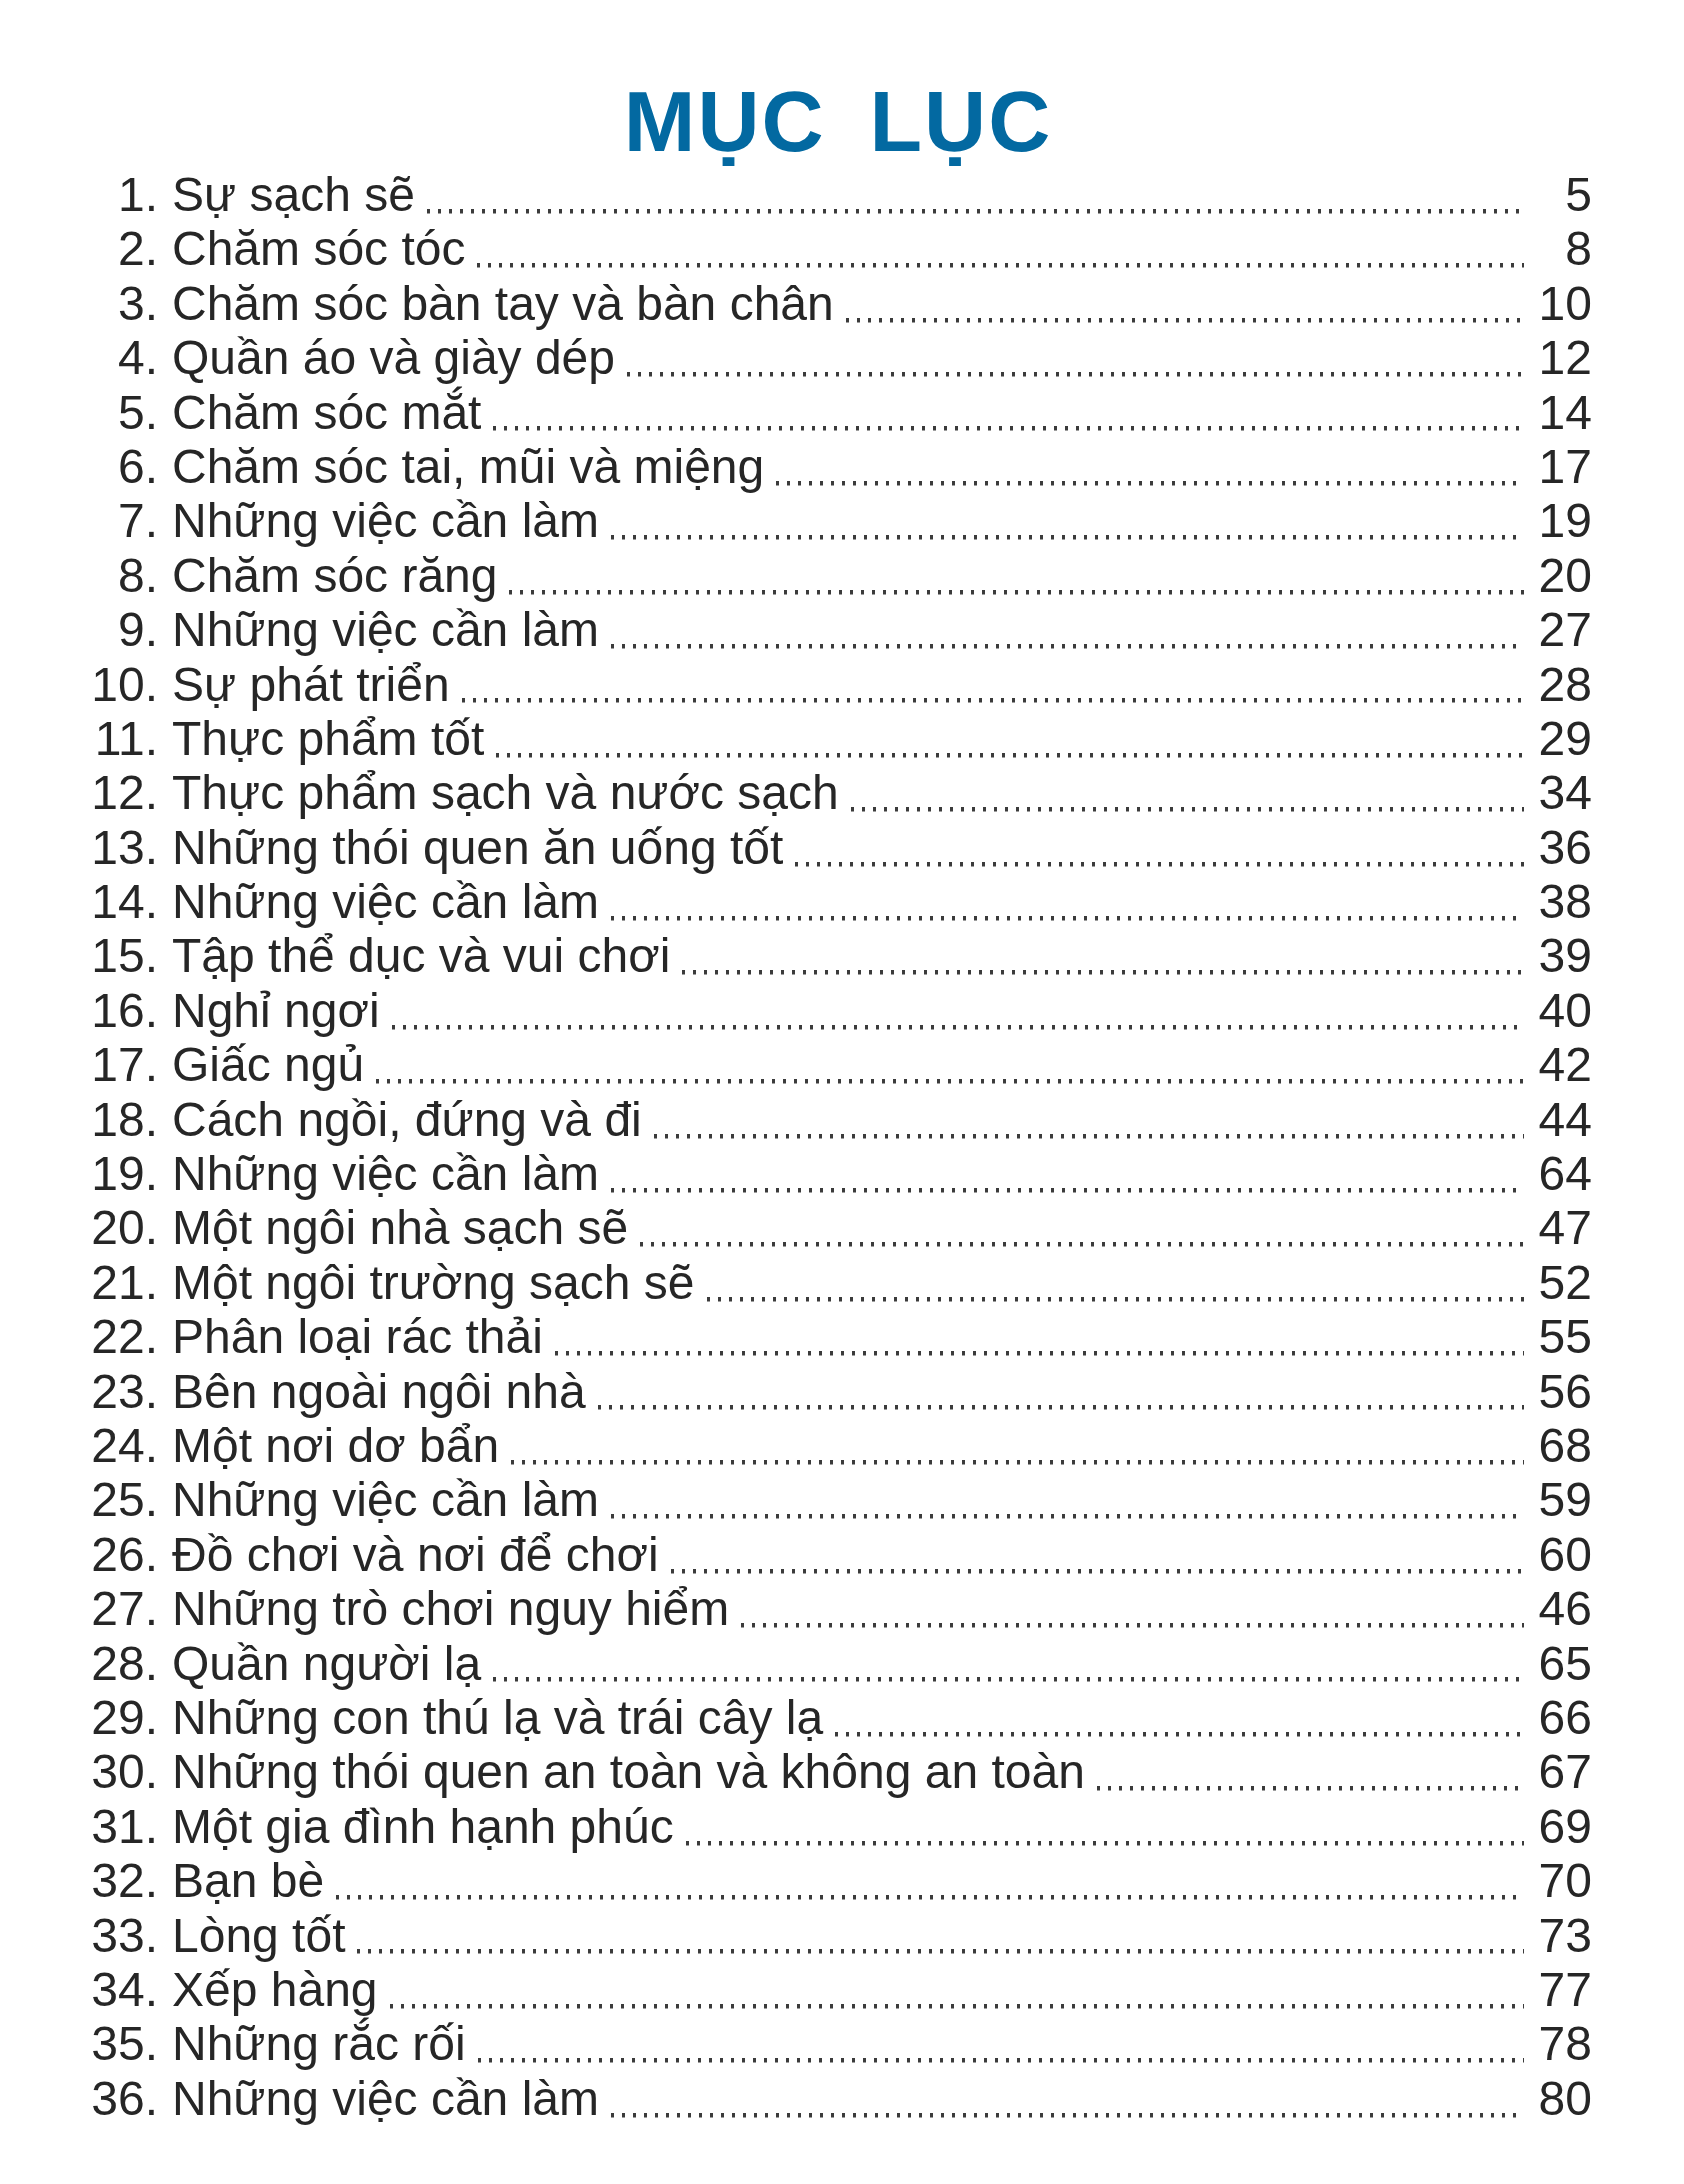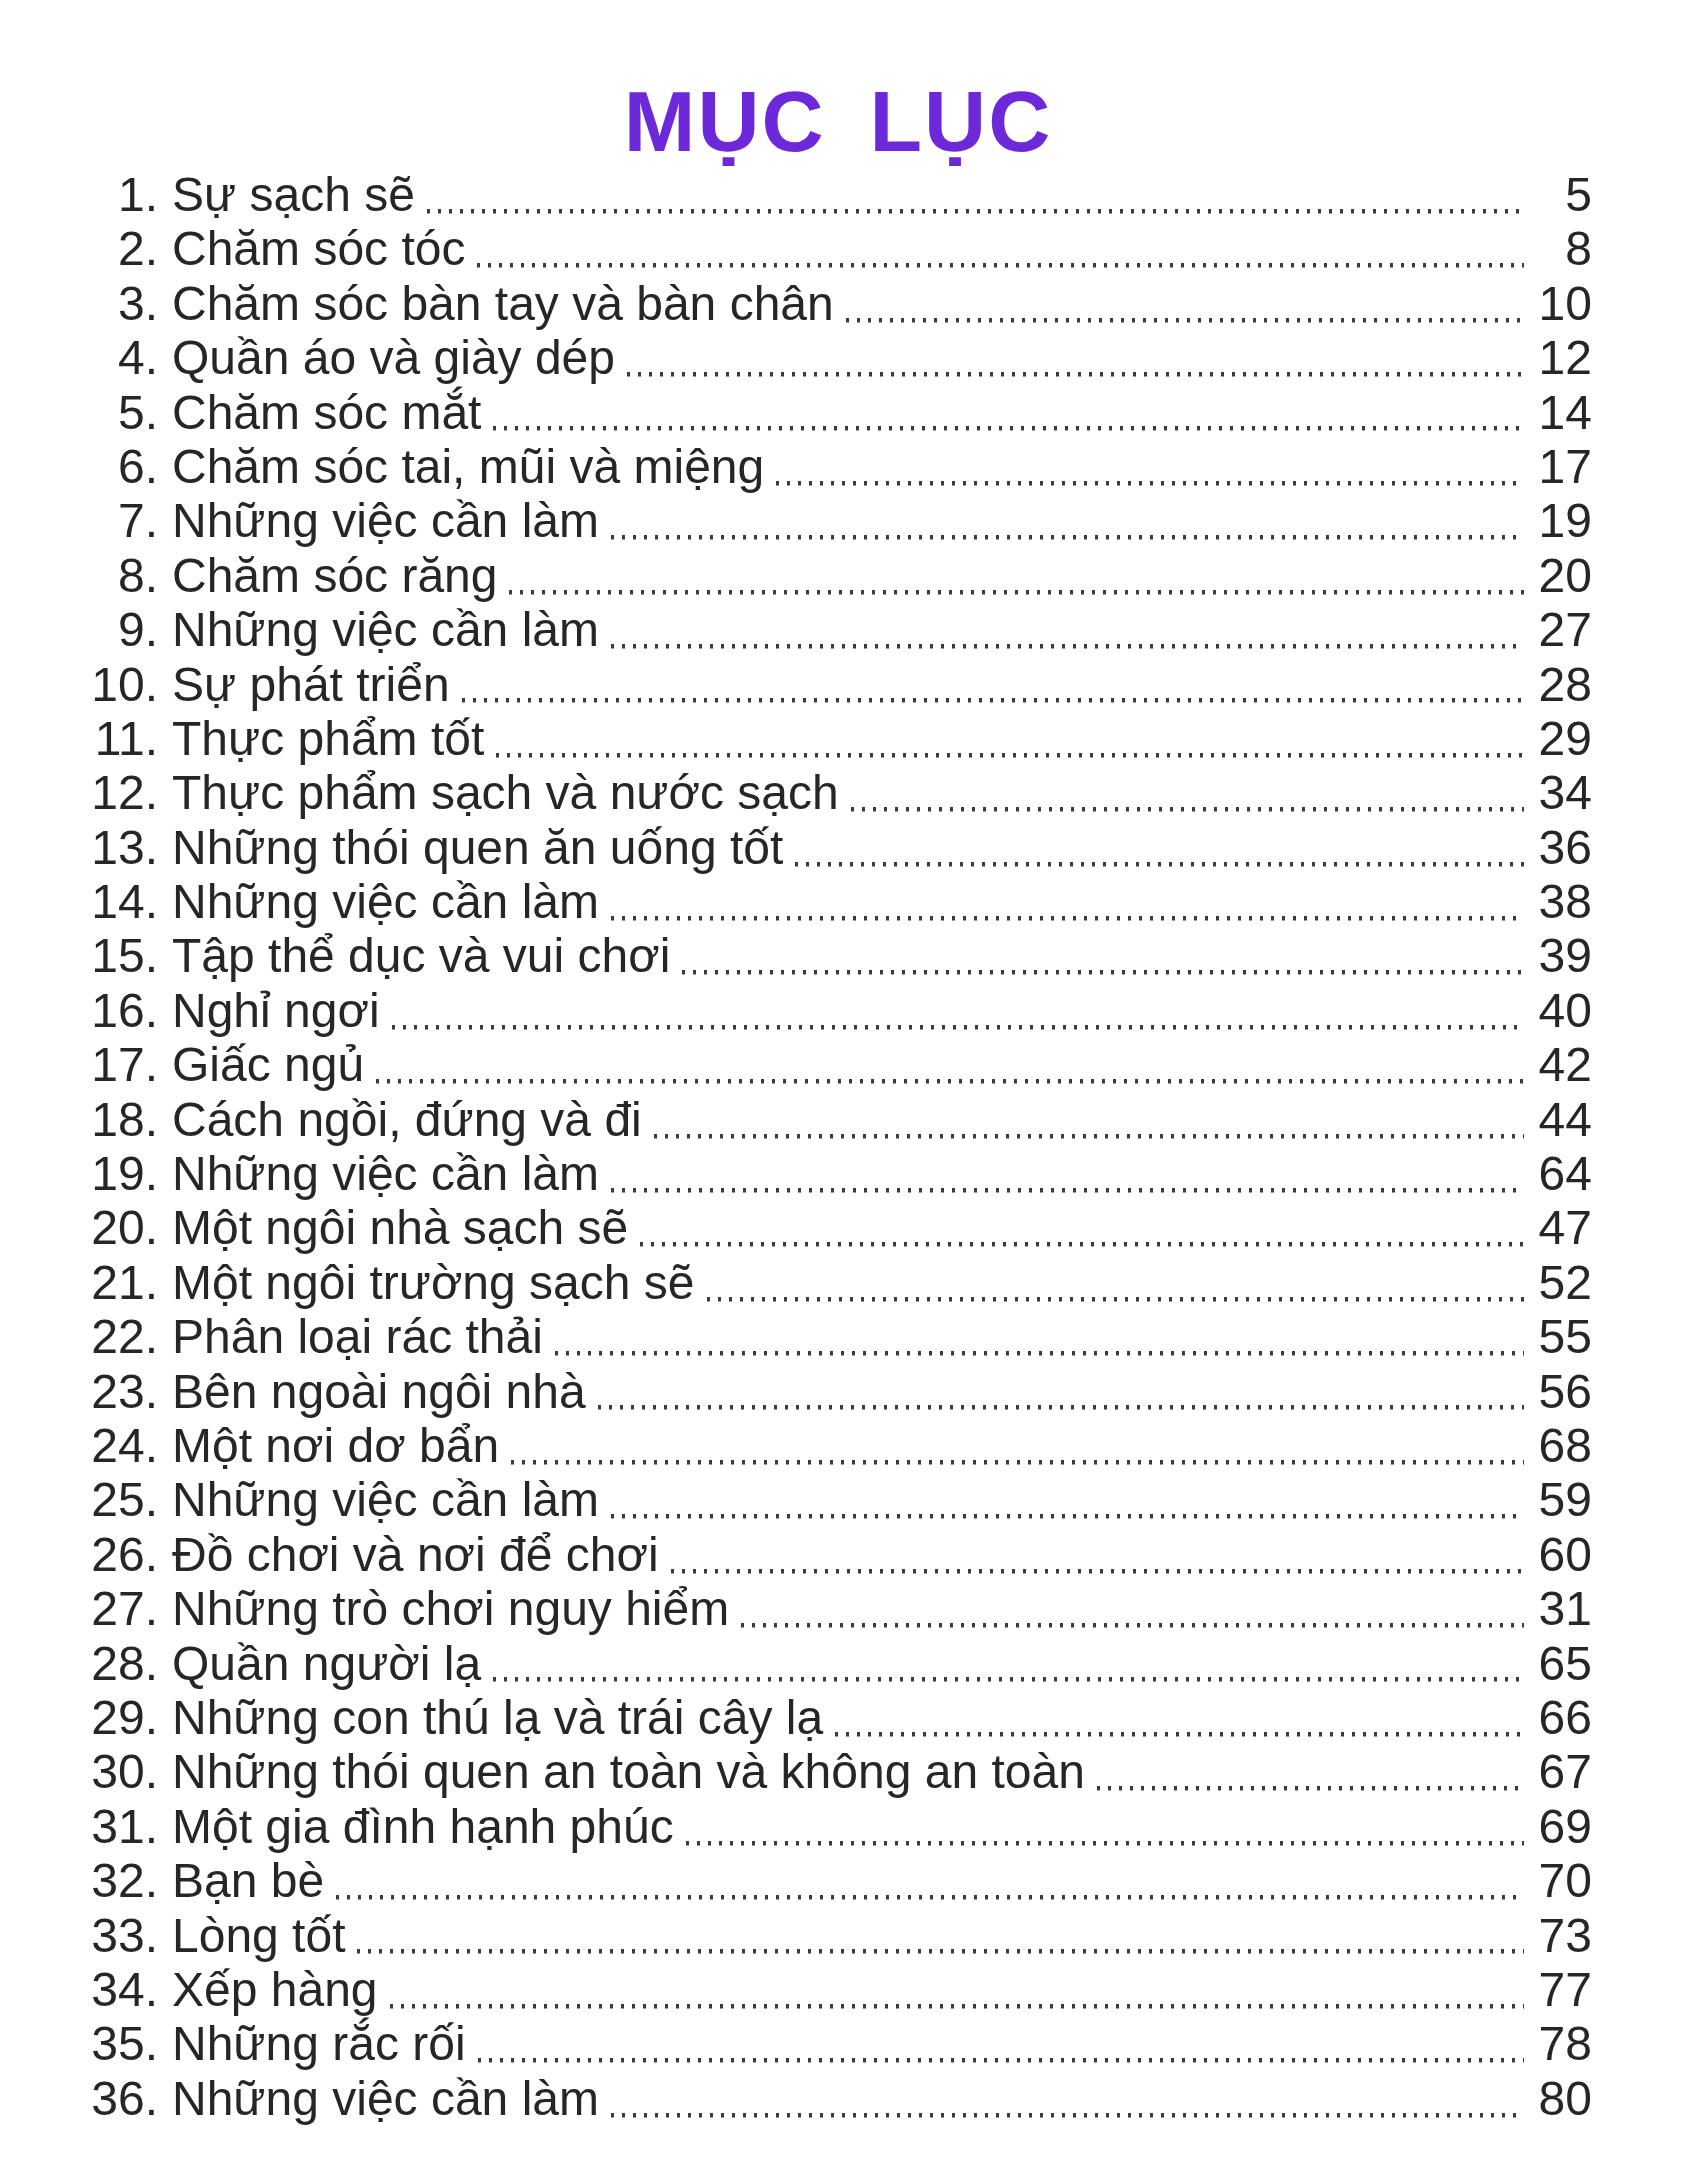--- a/index.html
+++ b/index.html
@@ -58,21 +58,21 @@
   .pageno {
     flex: none;
     min-width: 58px;
     text-align: right;
   }
 </style>
 </head>
 <body>
 
 <div class="page">
-  <h1 class="toc-title" style="color: #6d28d9;">MỤC LỤC</h1>
+  <h1 class="toc-title" style="color: #0369a1;">MỤC LỤC</h1>
 
   <div class="toc" id="toc">
   <div class="row">
     <span class="num">1.</span>
     <span class="title">Sự sạch sẽ</span>
     <span class="dots"></span>
     <span class="pageno">5</span>
   </div>
 
   <div class="row">
@@ -247,21 +247,21 @@
     <span class="num">26.</span>
     <span class="title">Đồ chơi và nơi để chơi</span>
     <span class="dots"></span>
     <span class="pageno">60</span>
   </div>
 
   <div class="row">
     <span class="num">27.</span>
     <span class="title">Những trò chơi nguy hiểm</span>
     <span class="dots"></span>
-    <span class="pageno">31</span>
+    <span class="pageno">46</span>
   </div>
 
   <div class="row">
     <span class="num">28.</span>
     <span class="title">Quần người lạ</span>
     <span class="dots"></span>
     <span class="pageno">65</span>
   </div>
 
   <div class="row">

